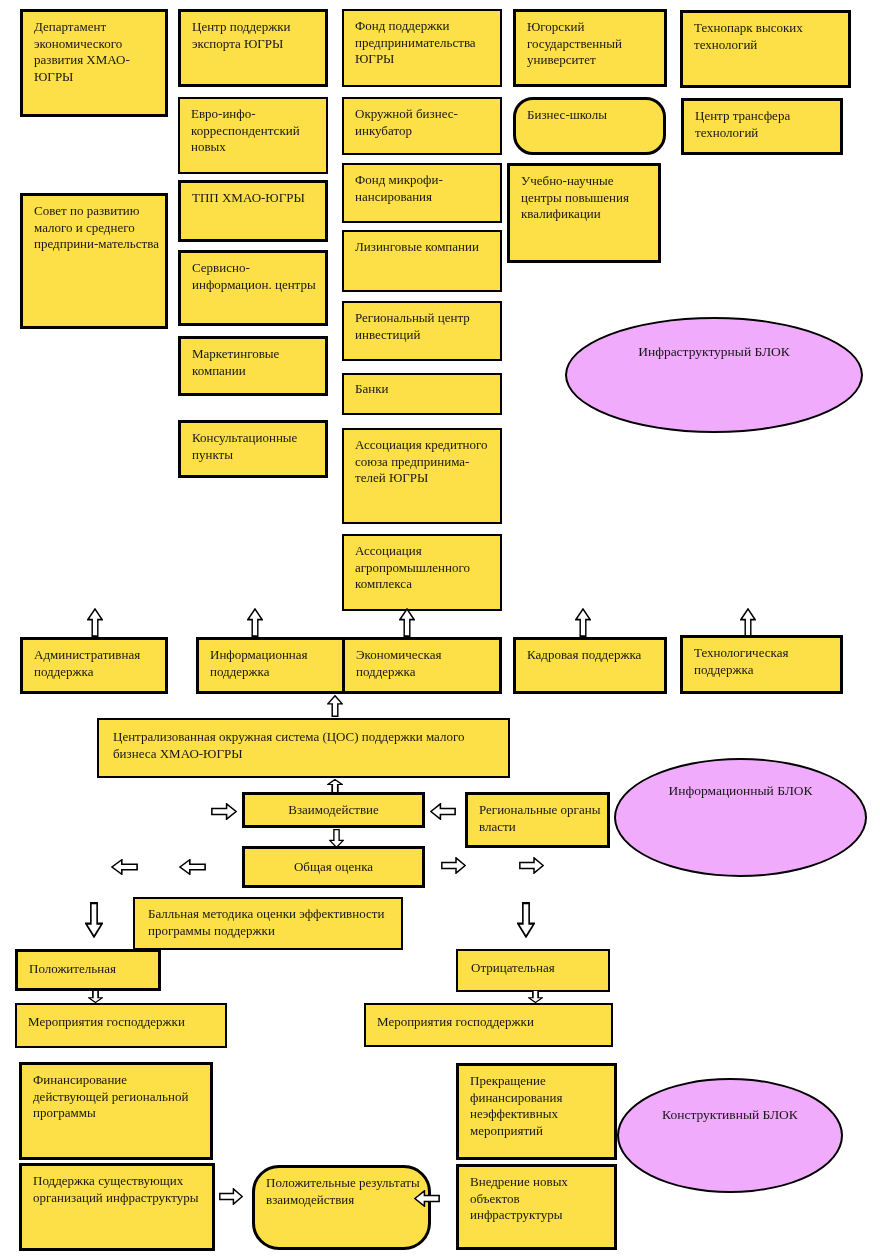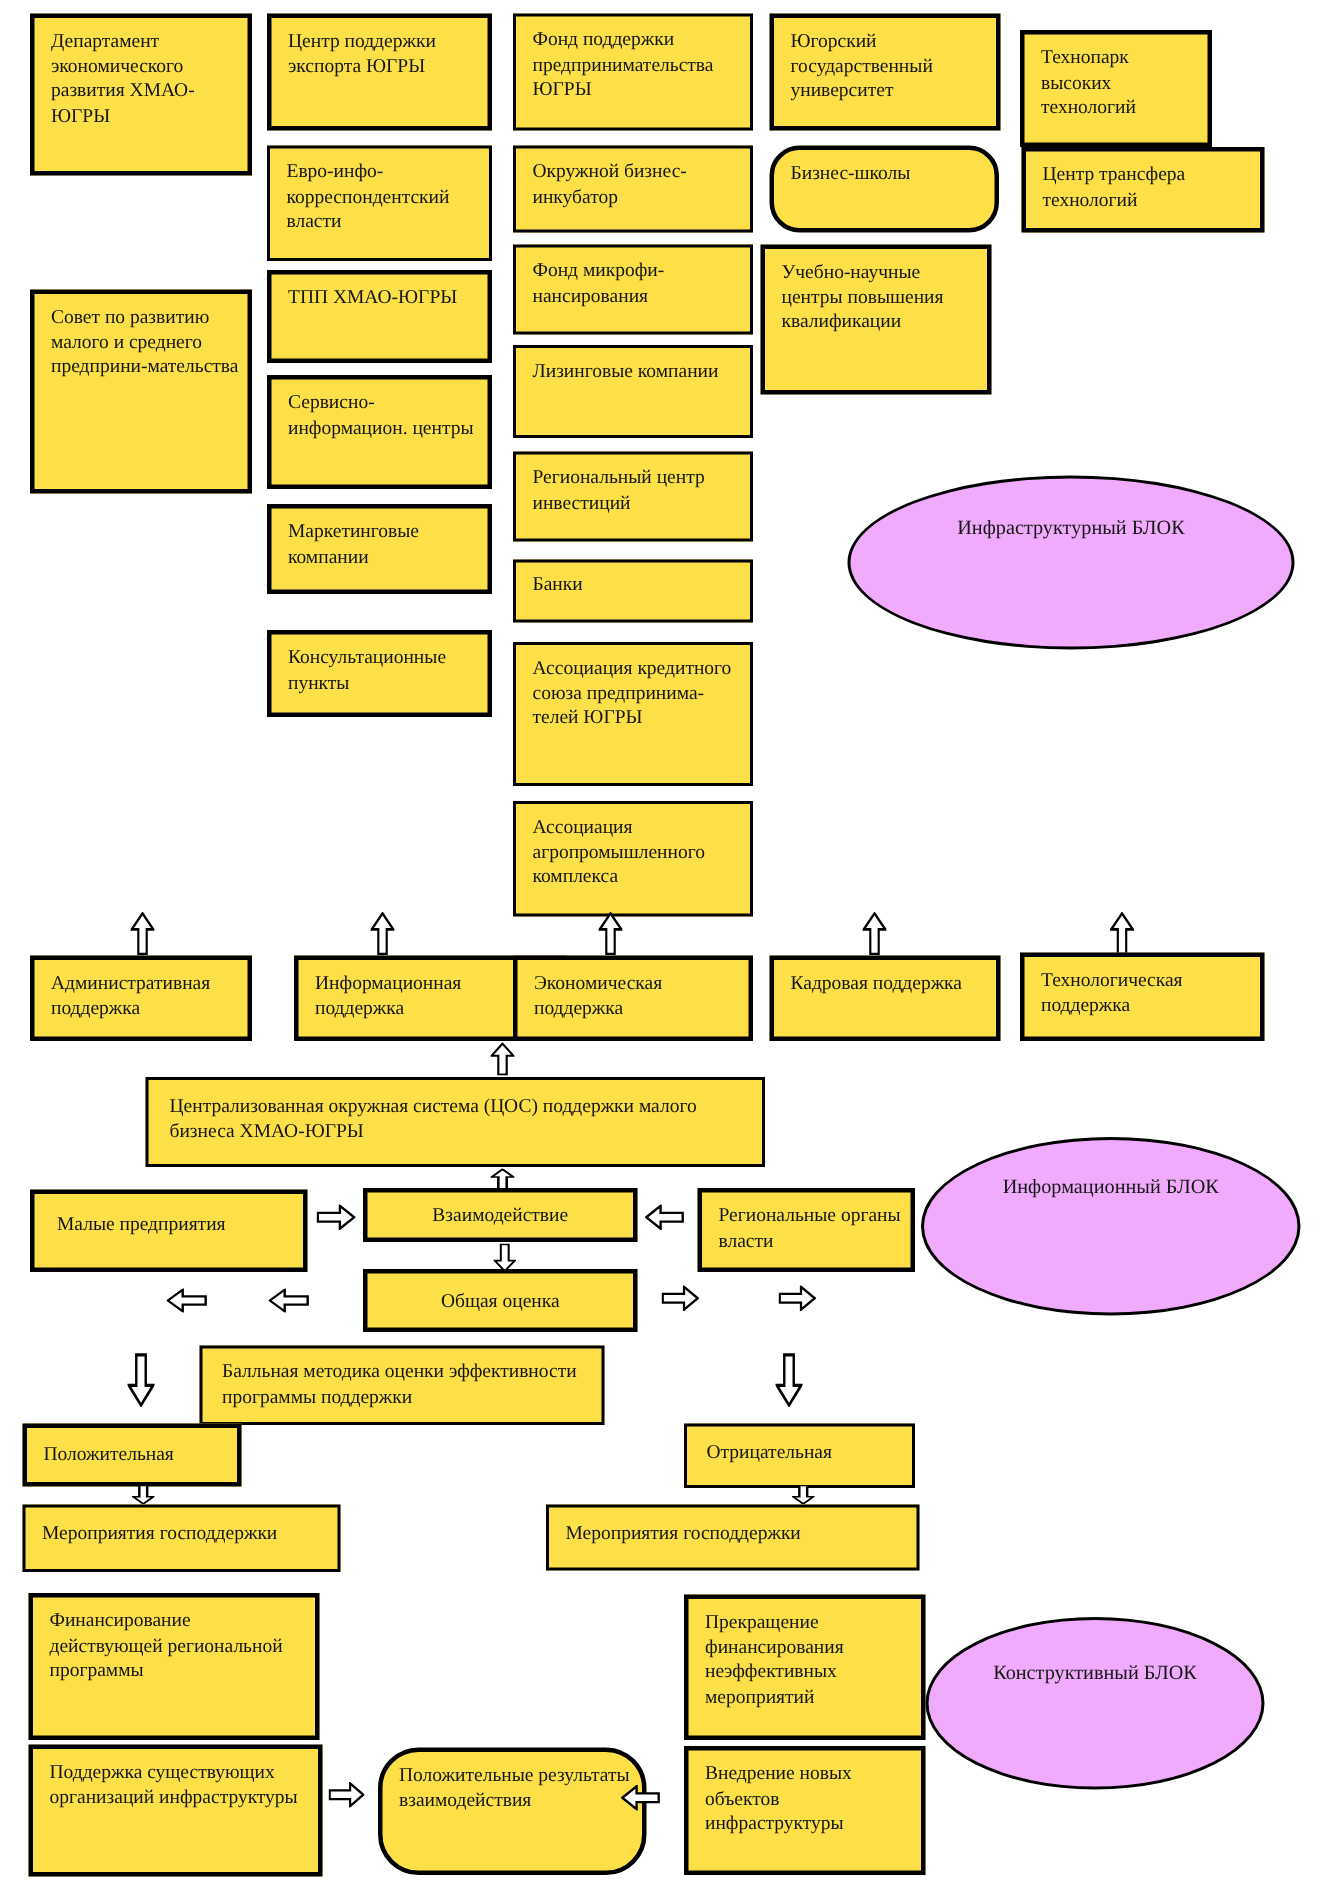--- a/index.html
+++ b/index.html
@@ -31,21 +31,21 @@
   #lizing{left:342px;top:230px;width:160px;height:62px;}
   #reg_centr{left:342px;top:301px;width:160px;height:60px;}
   #banki{left:342px;top:373px;width:160px;height:42px;padding-top:6px;}
   #assoc_kredit{left:342px;top:428px;width:160px;height:96px;}
   #assoc_agro{left:342px;top:534px;width:160px;height:77px;}
   
   #ugu{left:513px;top:9px;width:154px;height:78px;}
   #b_shkoly{left:513px;top:97px;width:153px;height:58px;border-radius:20px;}
   #uch_centry{left:507px;top:163px;width:154px;height:100px;}
   
-  #tehnopark{left:680px;top:20px;width:128px;height:78px;}
+  #tehnopark{left:680px;top:10px;width:171px;height:78px;}
   #transfer{left:681px;top:98px;width:162px;height:57px;}
   
   #admin{left:20px;top:637px;width:148px;height:57px;}
   #inform{left:178px;top:637px;width:182px;height:57px;margin-left:18px;}
   #ekonom{left:342px;top:637px;width:160px;height:57px;}
   #kadr{left:513px;top:637px;width:154px;height:57px;}
   #tehnolog{left:680px;top:635px;width:163px;height:59px;}
   
   #cos{left:97px;top:718px;width:413px;height:60px;padding-top:9px;padding-left:14px;}
   #malye{left:20px;top:793px;width:185px;height:55px;padding-top:12px;padding-left:15px;}
@@ -83,21 +83,21 @@
 </style>
 </head>
 <body>
 
 <div class="canvas">
 
   <div class="box thick" id="dep_econ">Департамент экономического развития ХМАО-ЮГРЫ</div>
   <div class="box thick" id="sovet">Совет по развитию малого и среднего предприни-мательства</div>
 
   <div class="box thick" id="centr_export">Центр поддержки экспорта ЮГРЫ</div>
-  <div class="box" id="evro">Евро-инфо-корреспондентский власти</div>
+  <div class="box" id="evro">Евро-инфо-корреспондентский новых</div>
   <div class="box thick" id="tpp">ТПП ХМАО-ЮГРЫ</div>
   <div class="box thick" id="servis">Сервисно-информацион. центры</div>
   <div class="box thick" id="marketing">Маркетинговые компании</div>
   <div class="box thick" id="konsult">Консультационные пункты</div>
 
   <div class="box" id="fond_podd">Фонд поддержки предпринимательства ЮГРЫ</div>
   <div class="box" id="inkubator">Окружной бизнес-инкубатор</div>
   <div class="box" id="mikrofin">Фонд микрофи-нансирования</div>
   <div class="box" id="lizing">Лизинговые компании</div>
   <div class="box" id="reg_centr">Региональный центр инвестиций</div>
@@ -139,21 +139,20 @@
   <div class="box thick" id="tehnolog">Технологическая поддержка</div>
 
   <svg class="arrow" id="a6" width="16" height="22" viewBox="0 0 20 30" preserveAspectRatio="none">
       <polygon points="10,1 19,12 13.5,12 13.5,29 6.5,29 6.5,12 1,12" fill="#fff" stroke="#000" stroke-width="1.8"></polygon>
     </svg>
   <div class="box" id="cos">Централизованная окружная система (ЦОС) поддержки малого бизнеса ХМАО-ЮГРЫ</div>
   <svg class="arrow" id="a7" width="16" height="14" viewBox="0 0 20 30" preserveAspectRatio="none">
       <polygon points="10,1 19,12 13.5,12 13.5,29 6.5,29 6.5,12 1,12" fill="#fff" stroke="#000" stroke-width="2.2"></polygon>
     </svg>
 
-  <div class="box thick" id="malye">Малые предприятия</div>
   <svg class="arrow" id="a9" width="26" height="17" viewBox="0 0 30 20" preserveAspectRatio="none">
       <polygon points="29,10 18,1 18,6.5 1,6.5 1,13.5 18,13.5 18,19" fill="#fff" stroke="#000" stroke-width="1.8"></polygon>
     </svg>
   <div class="box thick flexc" id="vzaimod">Взаимодействие</div>
   <svg class="arrow" id="a10" width="26" height="17" viewBox="0 0 30 20" preserveAspectRatio="none">
       <polygon points="1,10 12,1 12,6.5 29,6.5 29,13.5 12,13.5 12,19" fill="#fff" stroke="#000" stroke-width="1.8"></polygon>
     </svg>
   <div class="box thick" id="reg_organy">Региональные органы власти</div>
 
   <div class="ellipse" id="info">

